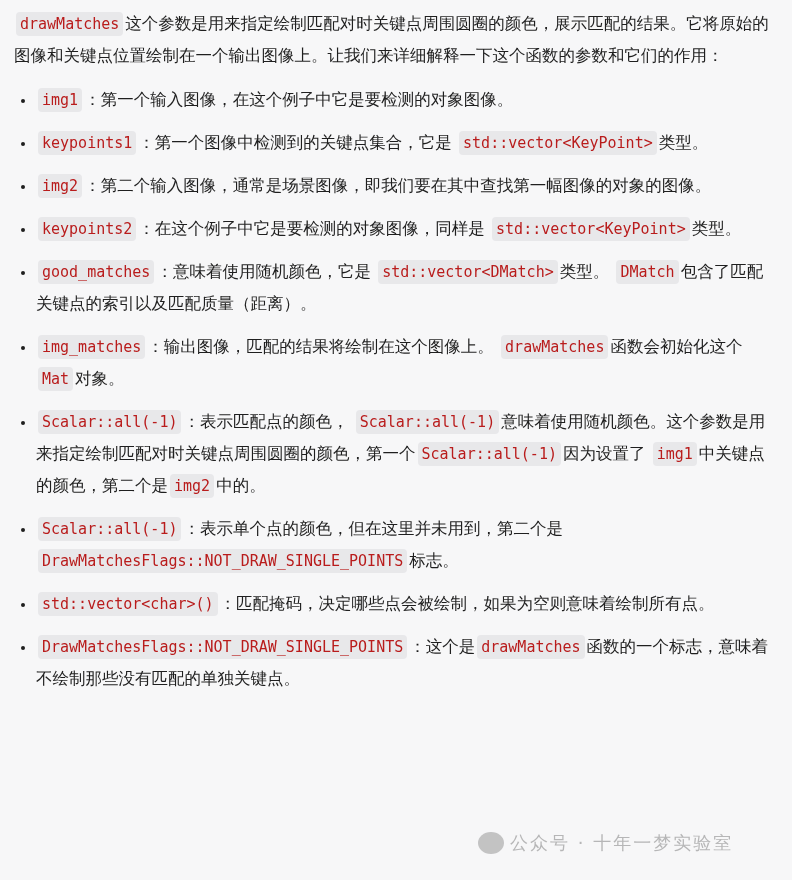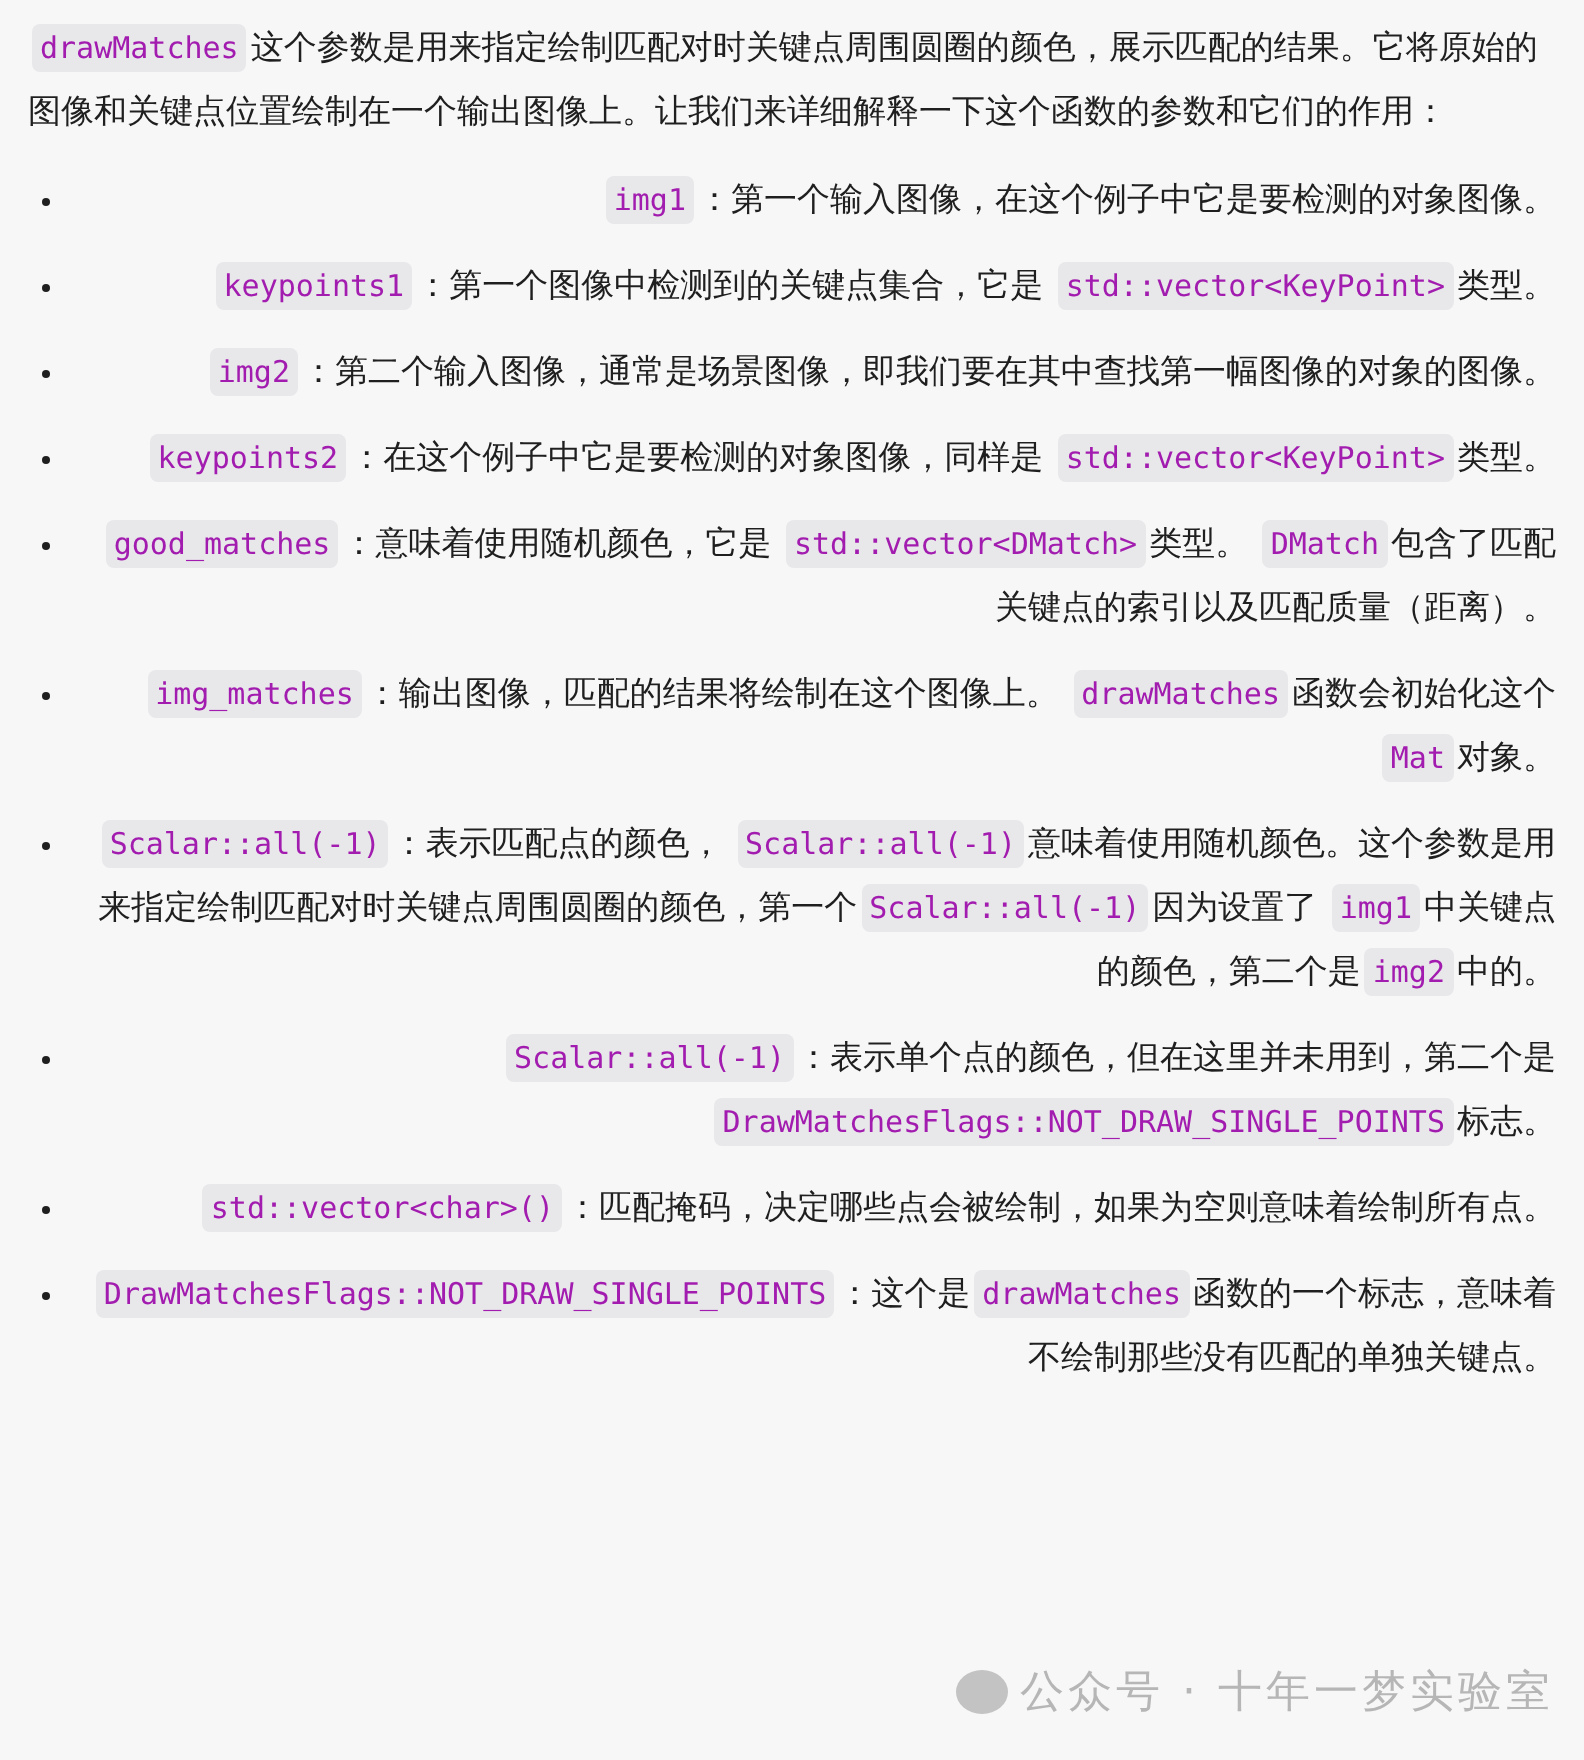--- a/index.html
+++ b/index.html
@@ -13,30 +13,30 @@
     }
     .content { padding: 8px 14px 0 14px; }
     p { margin: 0; line-height: 32px; }
     code {
       font-family: "DejaVu Sans Mono", "Liberation Mono", monospace;
       font-size: 15px;
       background: #e8e8ea;
       border-radius: 4px;
       padding: 3px 4px;
       margin: 0 2px;
-      color: #a21caf;
+      color: #b91c1c;
     }
-    ul { margin: 12px 0 0 0; padding-left: 22px; text-align: right; }
+    ul { margin: 12px 0 0 0; padding-left: 22px; }
     li { line-height: 32px; margin-bottom: 11px; padding-left: 0; }
     li::marker { font-size: 14px; }
     .outro { margin-top: 14px; }
     .watermark {
       position: absolute; left: 478px; top: 831px;
       color: rgba(130,130,130,0.55);
-      font-size: 22px; letter-spacing: 2px;
+      font-size: 18px; letter-spacing: 2px;
       display: flex; align-items: center; gap: 6px;
       pointer-events: none;
     }
     .wm-icon {
       width: 26px; height: 22px; border-radius: 50%;
       background: rgba(130,130,130,0.45); display: inline-block;
       position: relative;
     }
   </style>
 </head>

